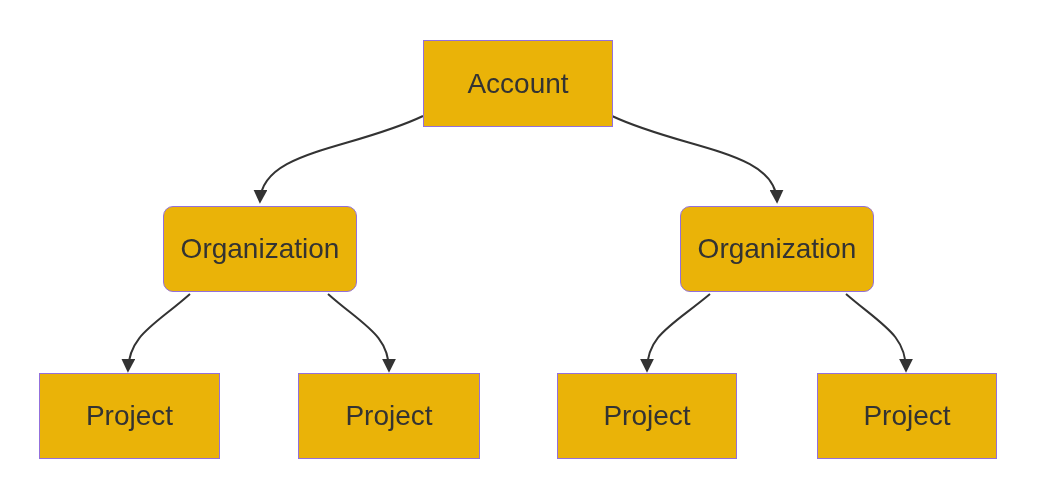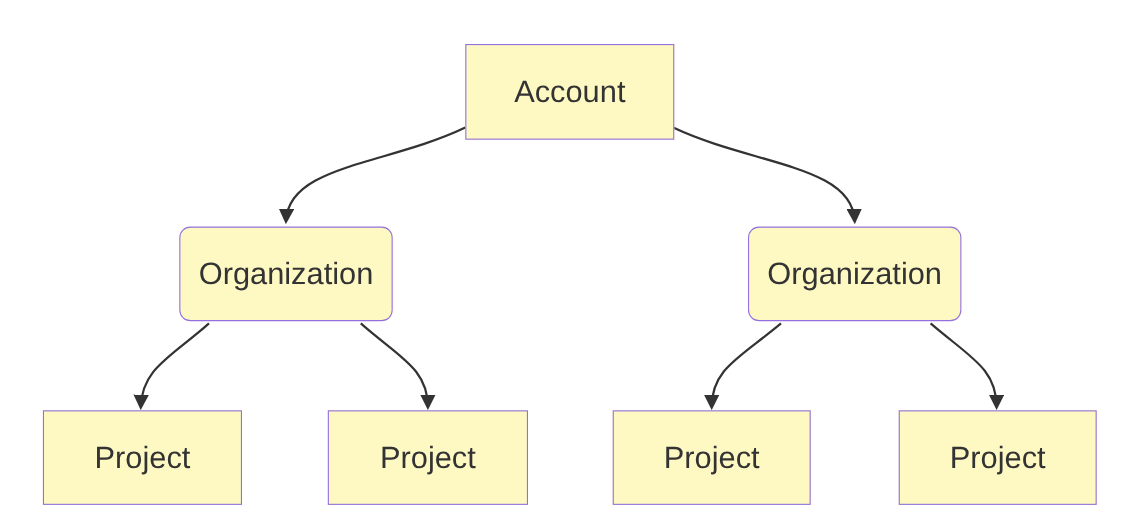--- a/index.html
+++ b/index.html
@@ -18,21 +18,21 @@
   #edge-layer {
     position: absolute;
     left: 0;
     top: 0;
     width: 1044px;
     height: 484px;
   }
   .node {
     position: absolute;
     box-sizing: border-box;
-    background: #fef9c3;
+    background: #eab308;
     border: 1.5px solid #9370DB;
     display: flex;
     align-items: center;
     justify-content: center;
   }
   .node .label {
     color: #333333;
     font-size: 28px;
     line-height: 1;
     white-space: nowrap;

